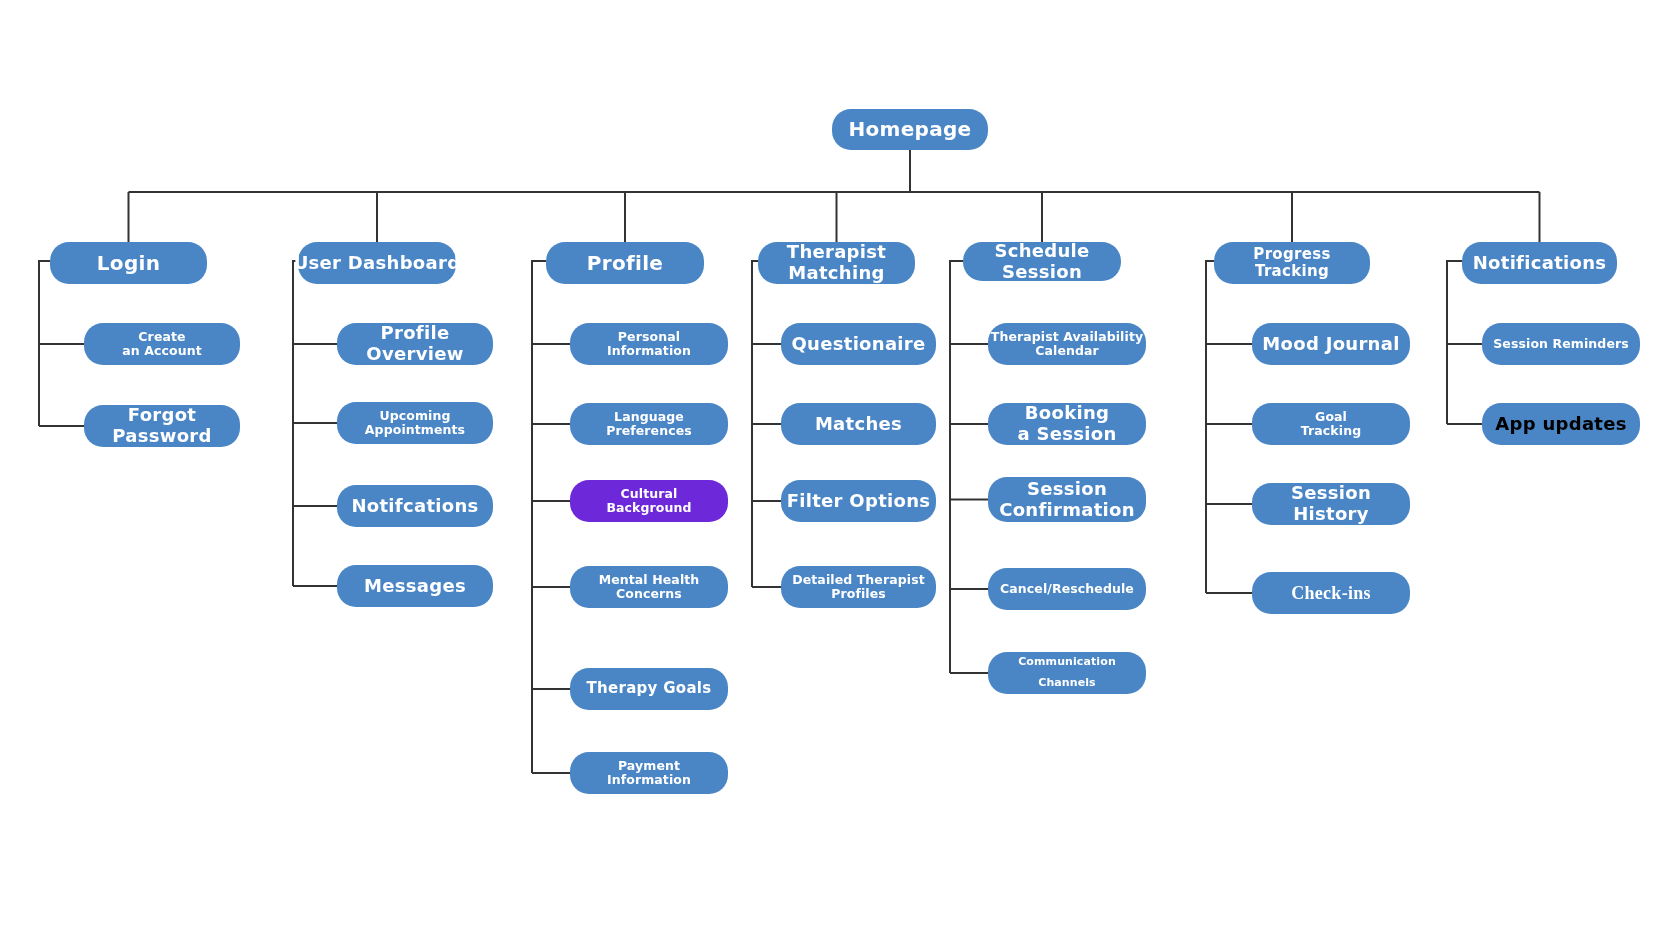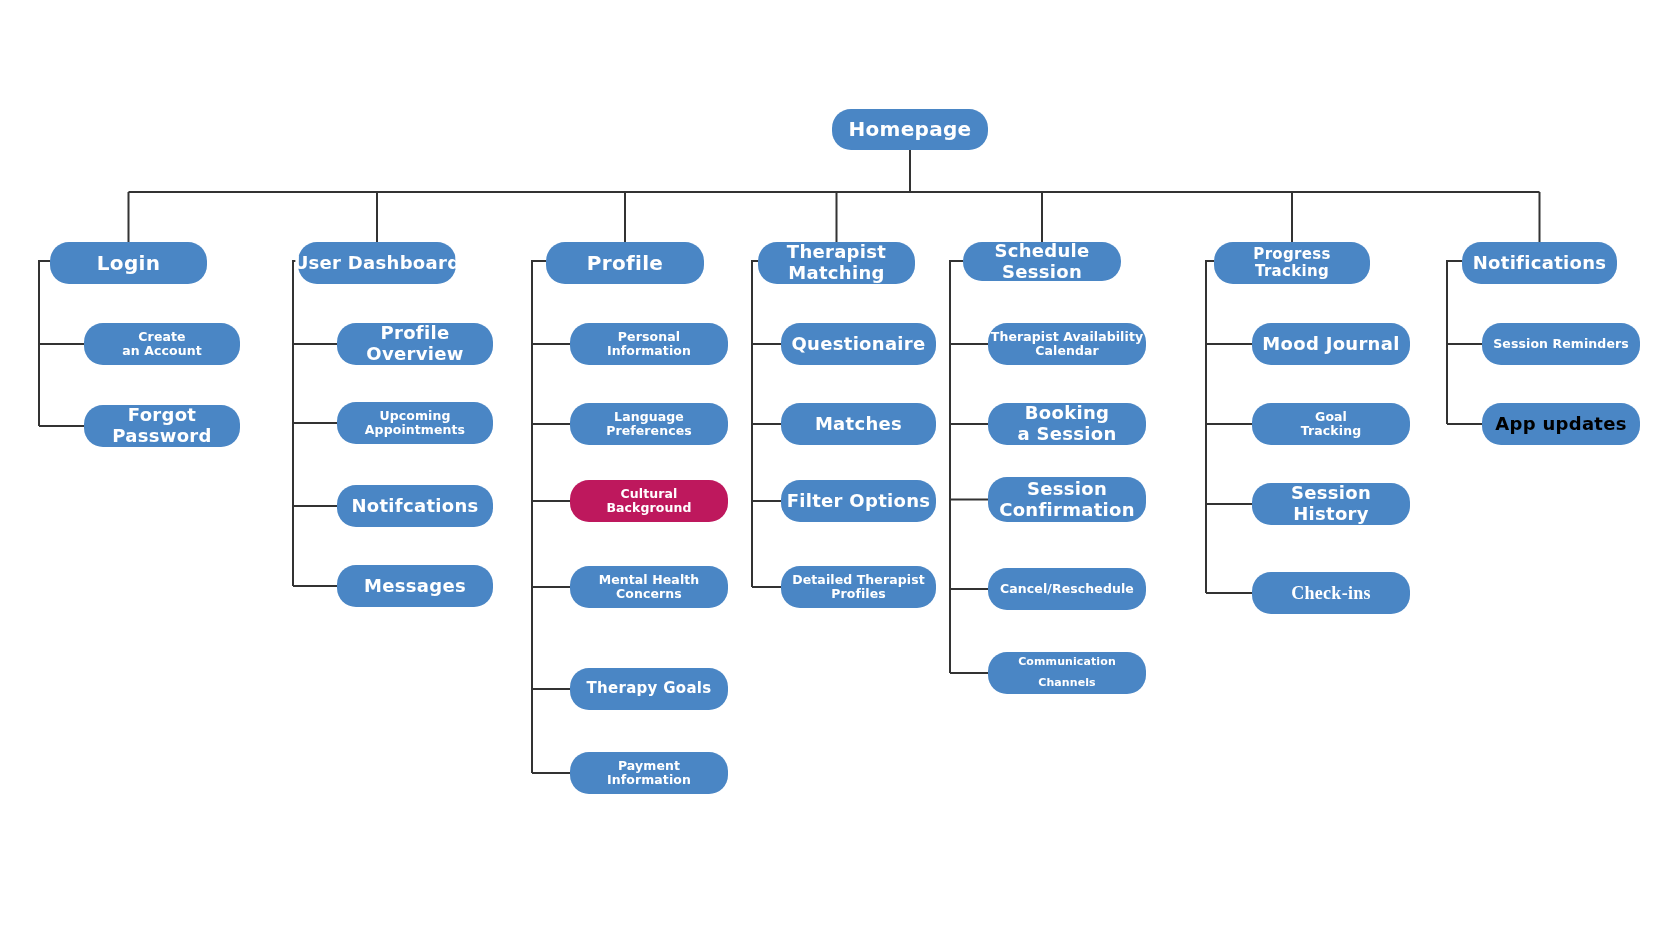--- a/index.html
+++ b/index.html
@@ -72,21 +72,21 @@
       <div class="ln">Profile</div>
     </div>
     <div class="node sz-sm" style="left: 570px; top: 323px; width: 158px; height: 42px; background: rgb(74, 134, 197); color: rgb(255, 255, 255);">
       <div class="ln">Personal</div>
       <div class="ln">Information</div>
     </div>
     <div class="node sz-sm" style="left: 570px; top: 403px; width: 158px; height: 42px; background: rgb(74, 134, 197); color: rgb(255, 255, 255);">
       <div class="ln">Language</div>
       <div class="ln">Preferences</div>
     </div>
-    <div class="node sz-sm" style="left: 570px; top: 480px; width: 158px; height: 42px; background: #be185d; color: rgb(255, 255, 255);">
+    <div class="node sz-sm" style="left: 570px; top: 480px; width: 158px; height: 42px; background: #6d28d9; color: rgb(255, 255, 255);">
       <div class="ln">Cultural</div>
       <div class="ln">Background</div>
     </div>
     <div class="node sz-sm" style="left: 570px; top: 566px; width: 158px; height: 42px; background: rgb(74, 134, 197); color: rgb(255, 255, 255);">
       <div class="ln">Mental Health</div>
       <div class="ln">Concerns</div>
     </div>
     <div class="node sz-md" style="left: 570px; top: 668px; width: 158px; height: 42px; background: rgb(74, 134, 197); color: rgb(255, 255, 255);">
       <div class="ln">Therapy Goals</div>
     </div>

